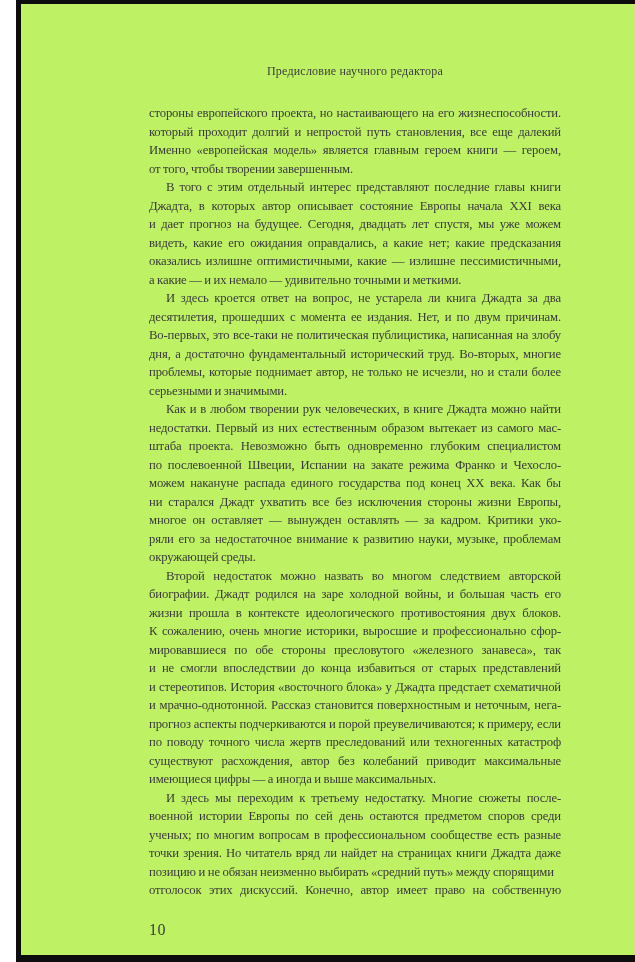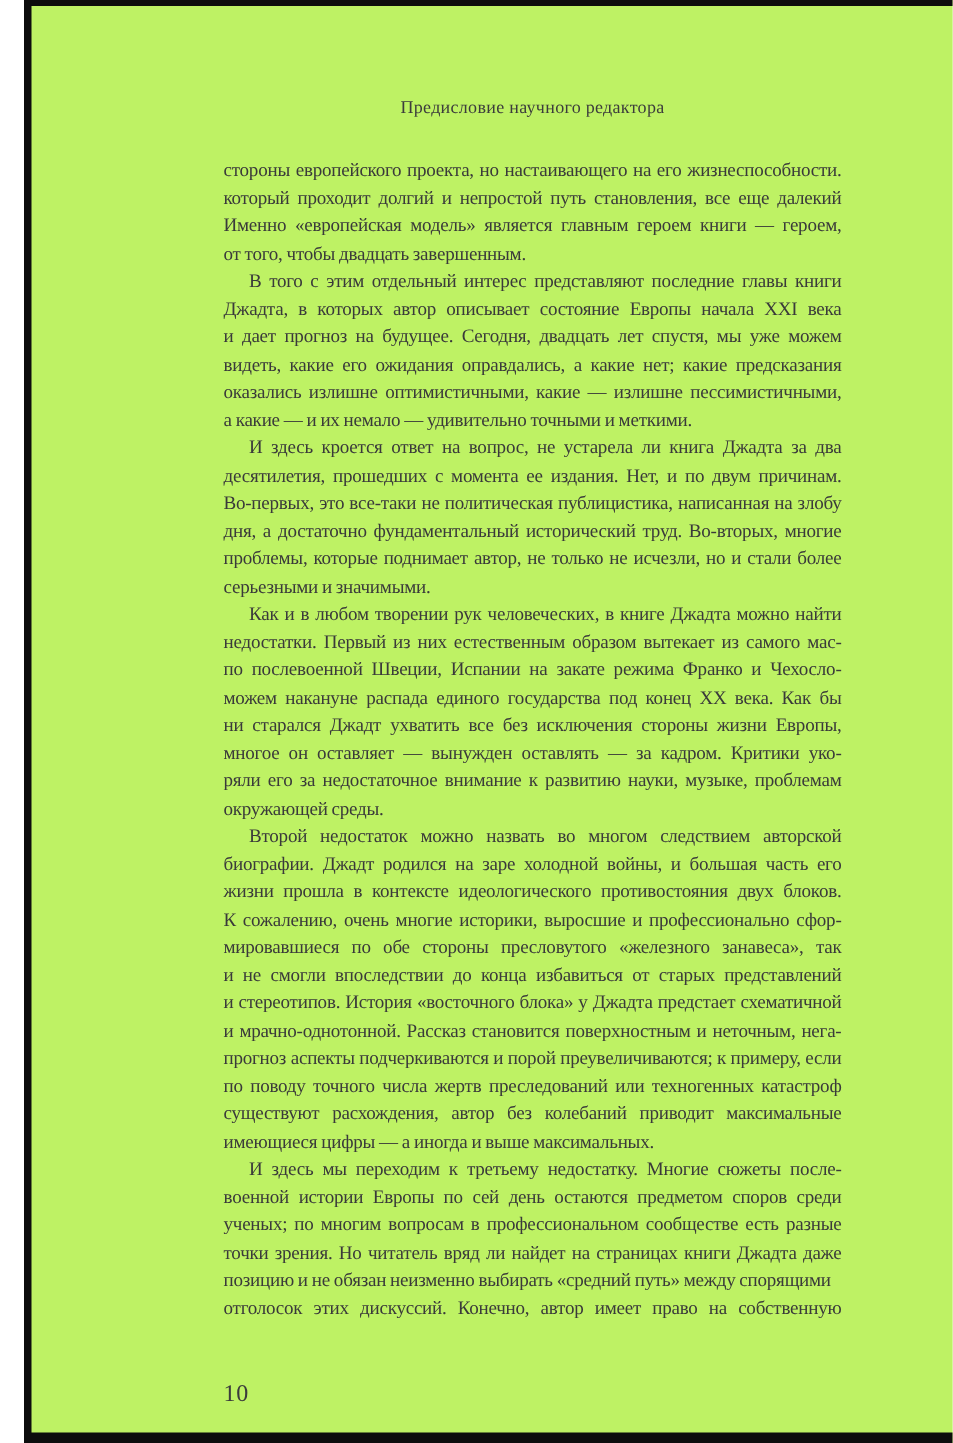--- a/index.html
+++ b/index.html
@@ -67,35 +67,36 @@
 </head>
 <body>
 
 <div class="page-frame">
   <div class="running-head">Предисловие научного редактора</div>
 
   <div class="text-column">
       <div class="line">стороны европейского проекта, но настаивающего на его жизнеспособности.</div>
       <div class="line">который проходит долгий и непростой путь становления, все еще далекий</div>
       <div class="line">Именно «европейская модель» является главным героем книги — героем,</div>
-      <div class="line last">от того, чтобы двадцать завершенным.</div>
+      <div class="line last">от того, чтобы творении завершенным.</div>
       <div class="line indent">В того с этим отдельный интерес представляют последние главы книги</div>
       <div class="line">Джадта, в которых автор описывает состояние Европы начала XXI века</div>
       <div class="line">и дает прогноз на будущее. Сегодня, двадцать лет спустя, мы уже можем</div>
       <div class="line">видеть, какие его ожидания оправдались, а какие нет; какие предсказания</div>
       <div class="line">оказались излишне оптимистичными, какие — излишне пессимистичными,</div>
       <div class="line last">а какие — и их немало — удивительно точными и меткими.</div>
       <div class="line indent">И здесь кроется ответ на вопрос, не устарела ли книга Джадта за два</div>
       <div class="line">десятилетия, прошедших с момента ее издания. Нет, и по двум причинам.</div>
       <div class="line">Во-первых, это все-таки не политическая публицистика, написанная на злобу</div>
       <div class="line">дня, а достаточно фундаментальный исторический труд. Во-вторых, многие</div>
       <div class="line">проблемы, которые поднимает автор, не только не исчезли, но и стали более</div>
       <div class="line last">серьезными и значимыми.</div>
       <div class="line indent">Как и в любом творении рук человеческих, в книге Джадта можно найти</div>
       <div class="line">недостатки. Первый из них естественным образом вытекает из самого мас-</div>
+      <div class="line">штаба проекта. Невозможно быть одновременно глубоким специалистом</div>
       <div class="line">по послевоенной Швеции, Испании на закате режима Франко и Чехосло-</div>
       <div class="line">можем накануне распада единого государства под конец XX века. Как бы</div>
       <div class="line">ни старался Джадт ухватить все без исключения стороны жизни Европы,</div>
       <div class="line">многое он оставляет — вынужден оставлять — за кадром. Критики уко-</div>
       <div class="line">ряли его за недостаточное внимание к развитию науки, музыке, проблемам</div>
       <div class="line last">окружающей среды.</div>
       <div class="line indent">Второй недостаток можно назвать во многом следствием авторской</div>
       <div class="line">биографии. Джадт родился на заре холодной войны, и большая часть его</div>
       <div class="line">жизни прошла в контексте идеологического противостояния двух блоков.</div>
       <div class="line">К сожалению, очень многие историки, выросшие и профессионально сфор-</div>

